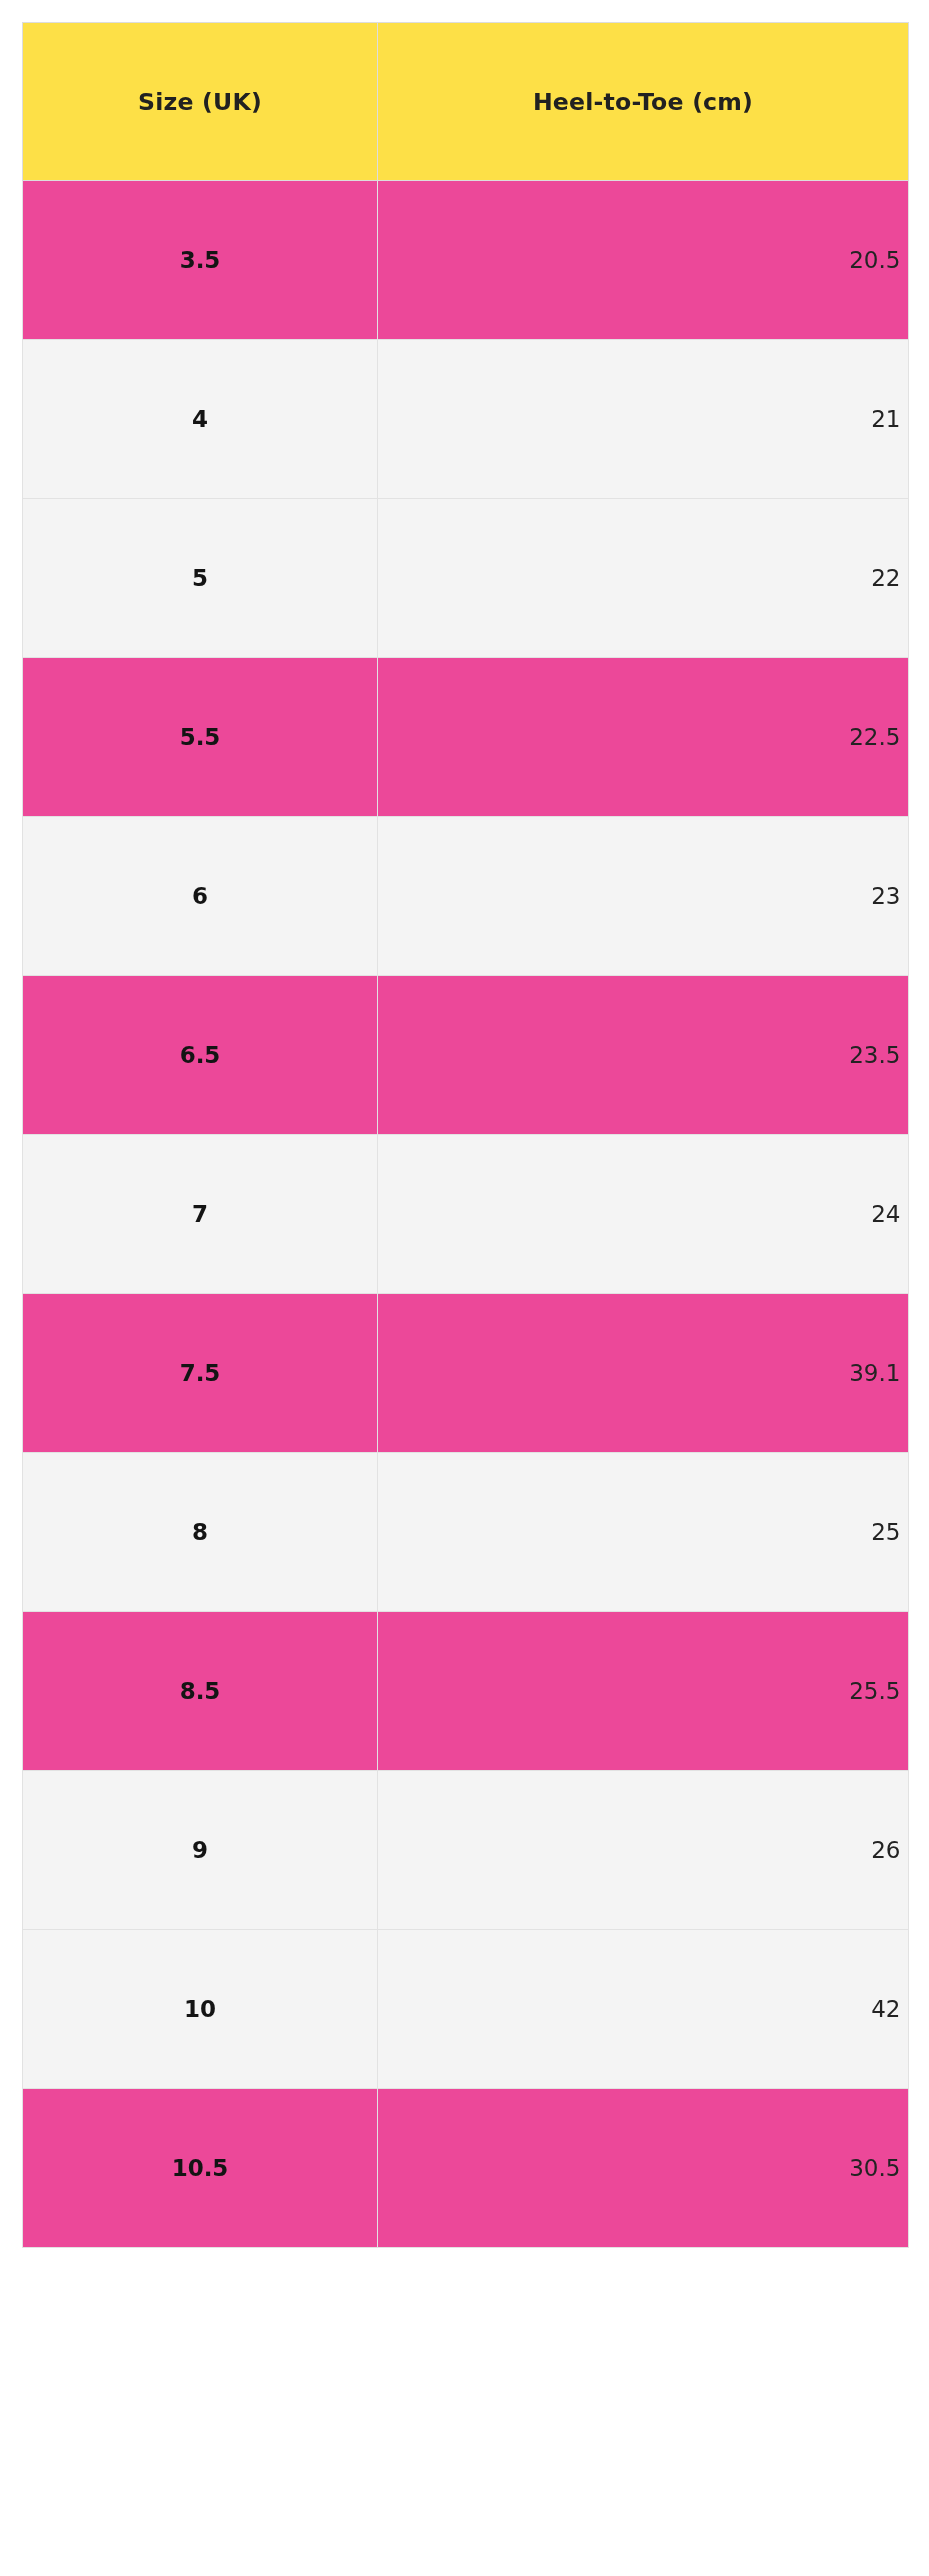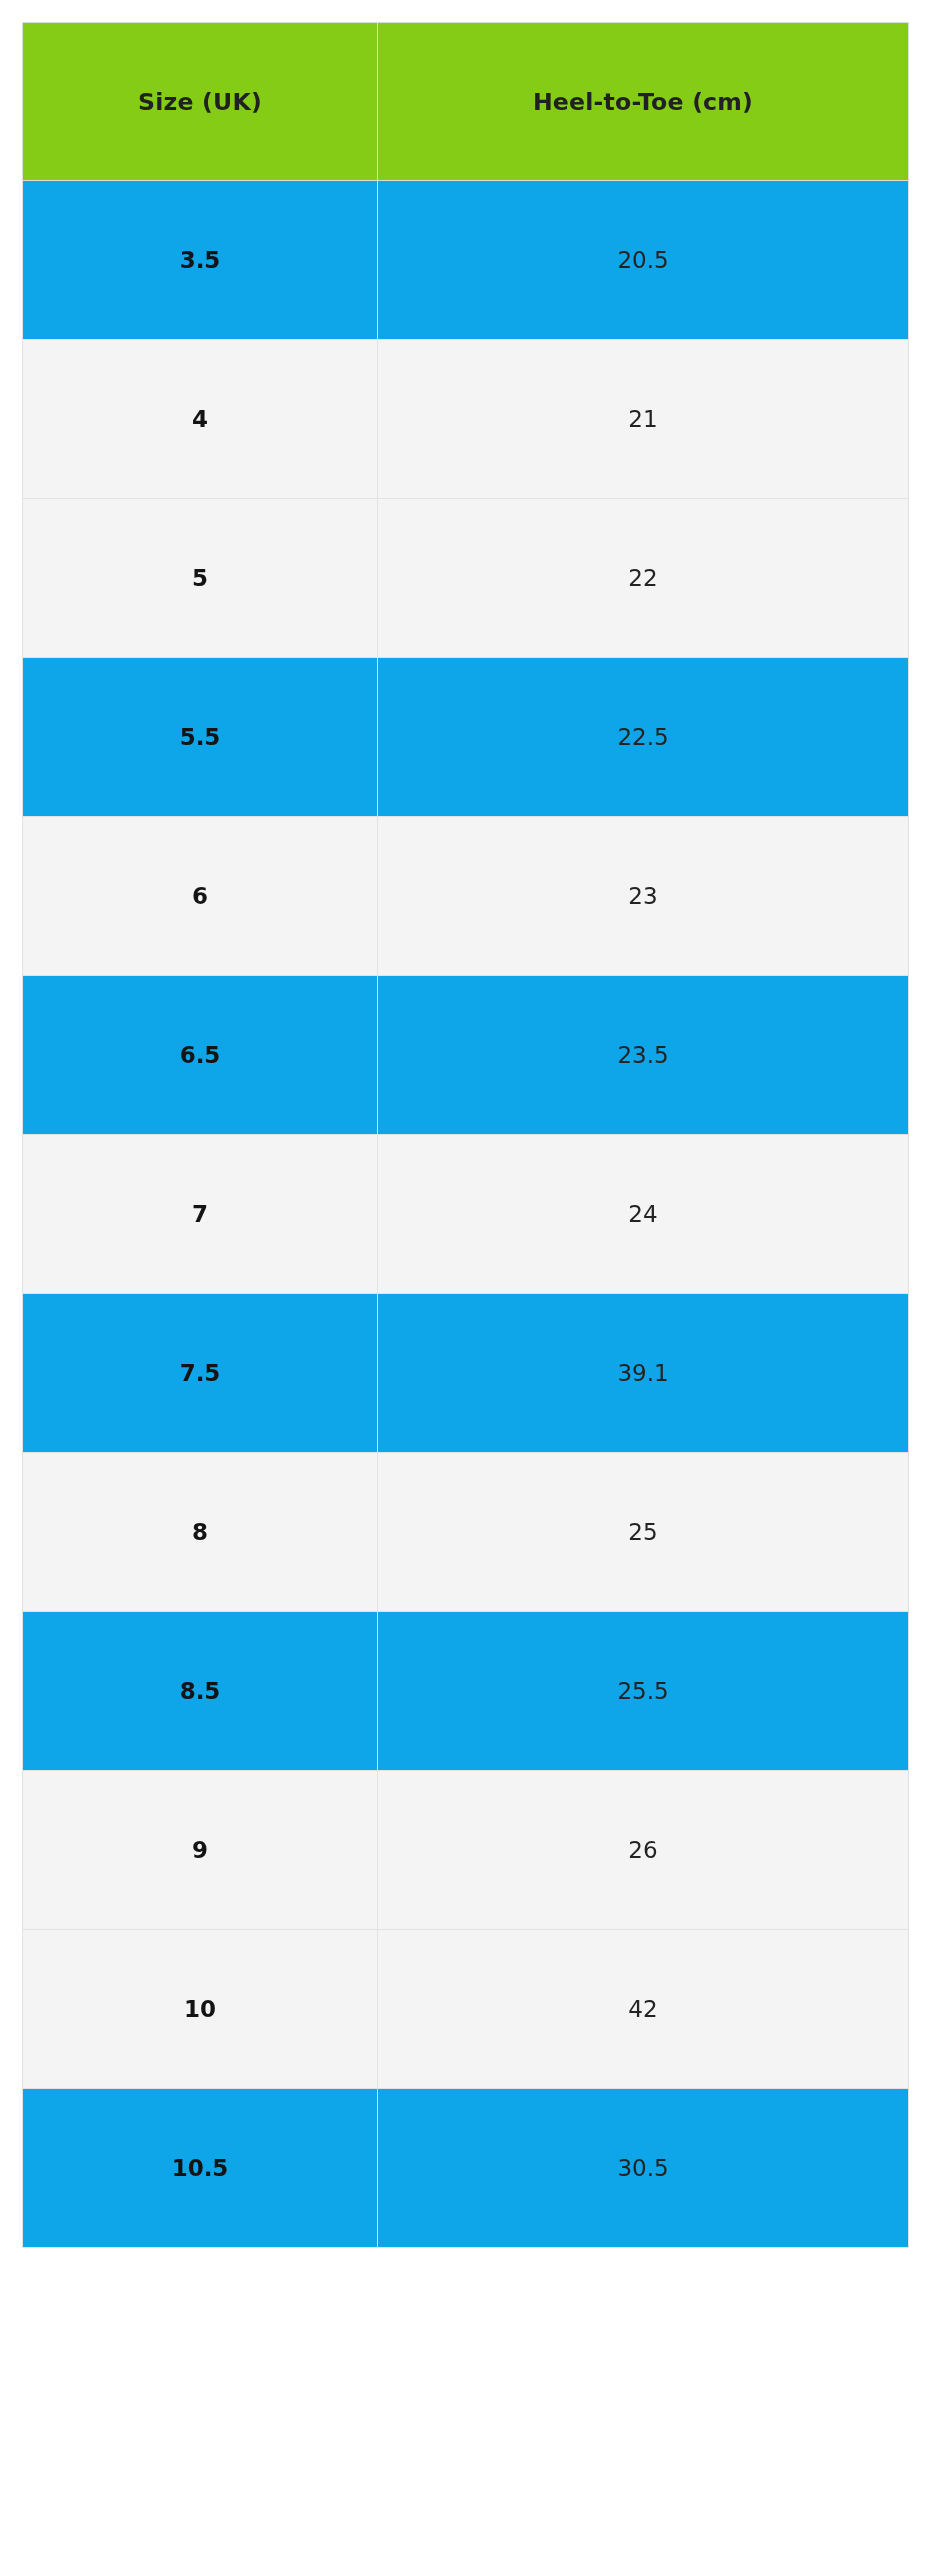--- a/index.html
+++ b/index.html
@@ -33,21 +33,21 @@
     width: 886px;
     border-collapse: collapse;
     table-layout: fixed;
     background: #ffffff;
   }
 
   table.size-table col.col-size { width: 355px; }
   table.size-table col.col-len  { width: 531px; }
 
   table.size-table thead th {
-    background: #84cc16;
+    background: #fde047;
     color: #212121;
     font-weight: bold;
     font-size: 23.6px;
     letter-spacing: 0.2px;
     text-align: center;
     vertical-align: middle;
     height: 158px;
     padding: 0 7.6px;
     border: 1.5px solid #dddddd;
     box-sizing: border-box;
@@ -67,23 +67,24 @@
   }
 
   table.size-table tbody td.cell-size {
     font-weight: bold;
     color: #141414;
   }
 
   table.size-table tbody td.cell-len {
     font-weight: normal;
     color: #232323;
+    text-align: right;
   }
 
-  table.size-table tbody tr.row-odd  td { background: #0ea5e9; }
+  table.size-table tbody tr.row-odd  td { background: #ec4899; }
   table.size-table tbody tr.row-even td { background: #f4f4f4; }
 </style>
 </head>
 <body>
 
 <div class="sheet">
 
   <div class="size-table-wrap">
 
     <table class="size-table">

